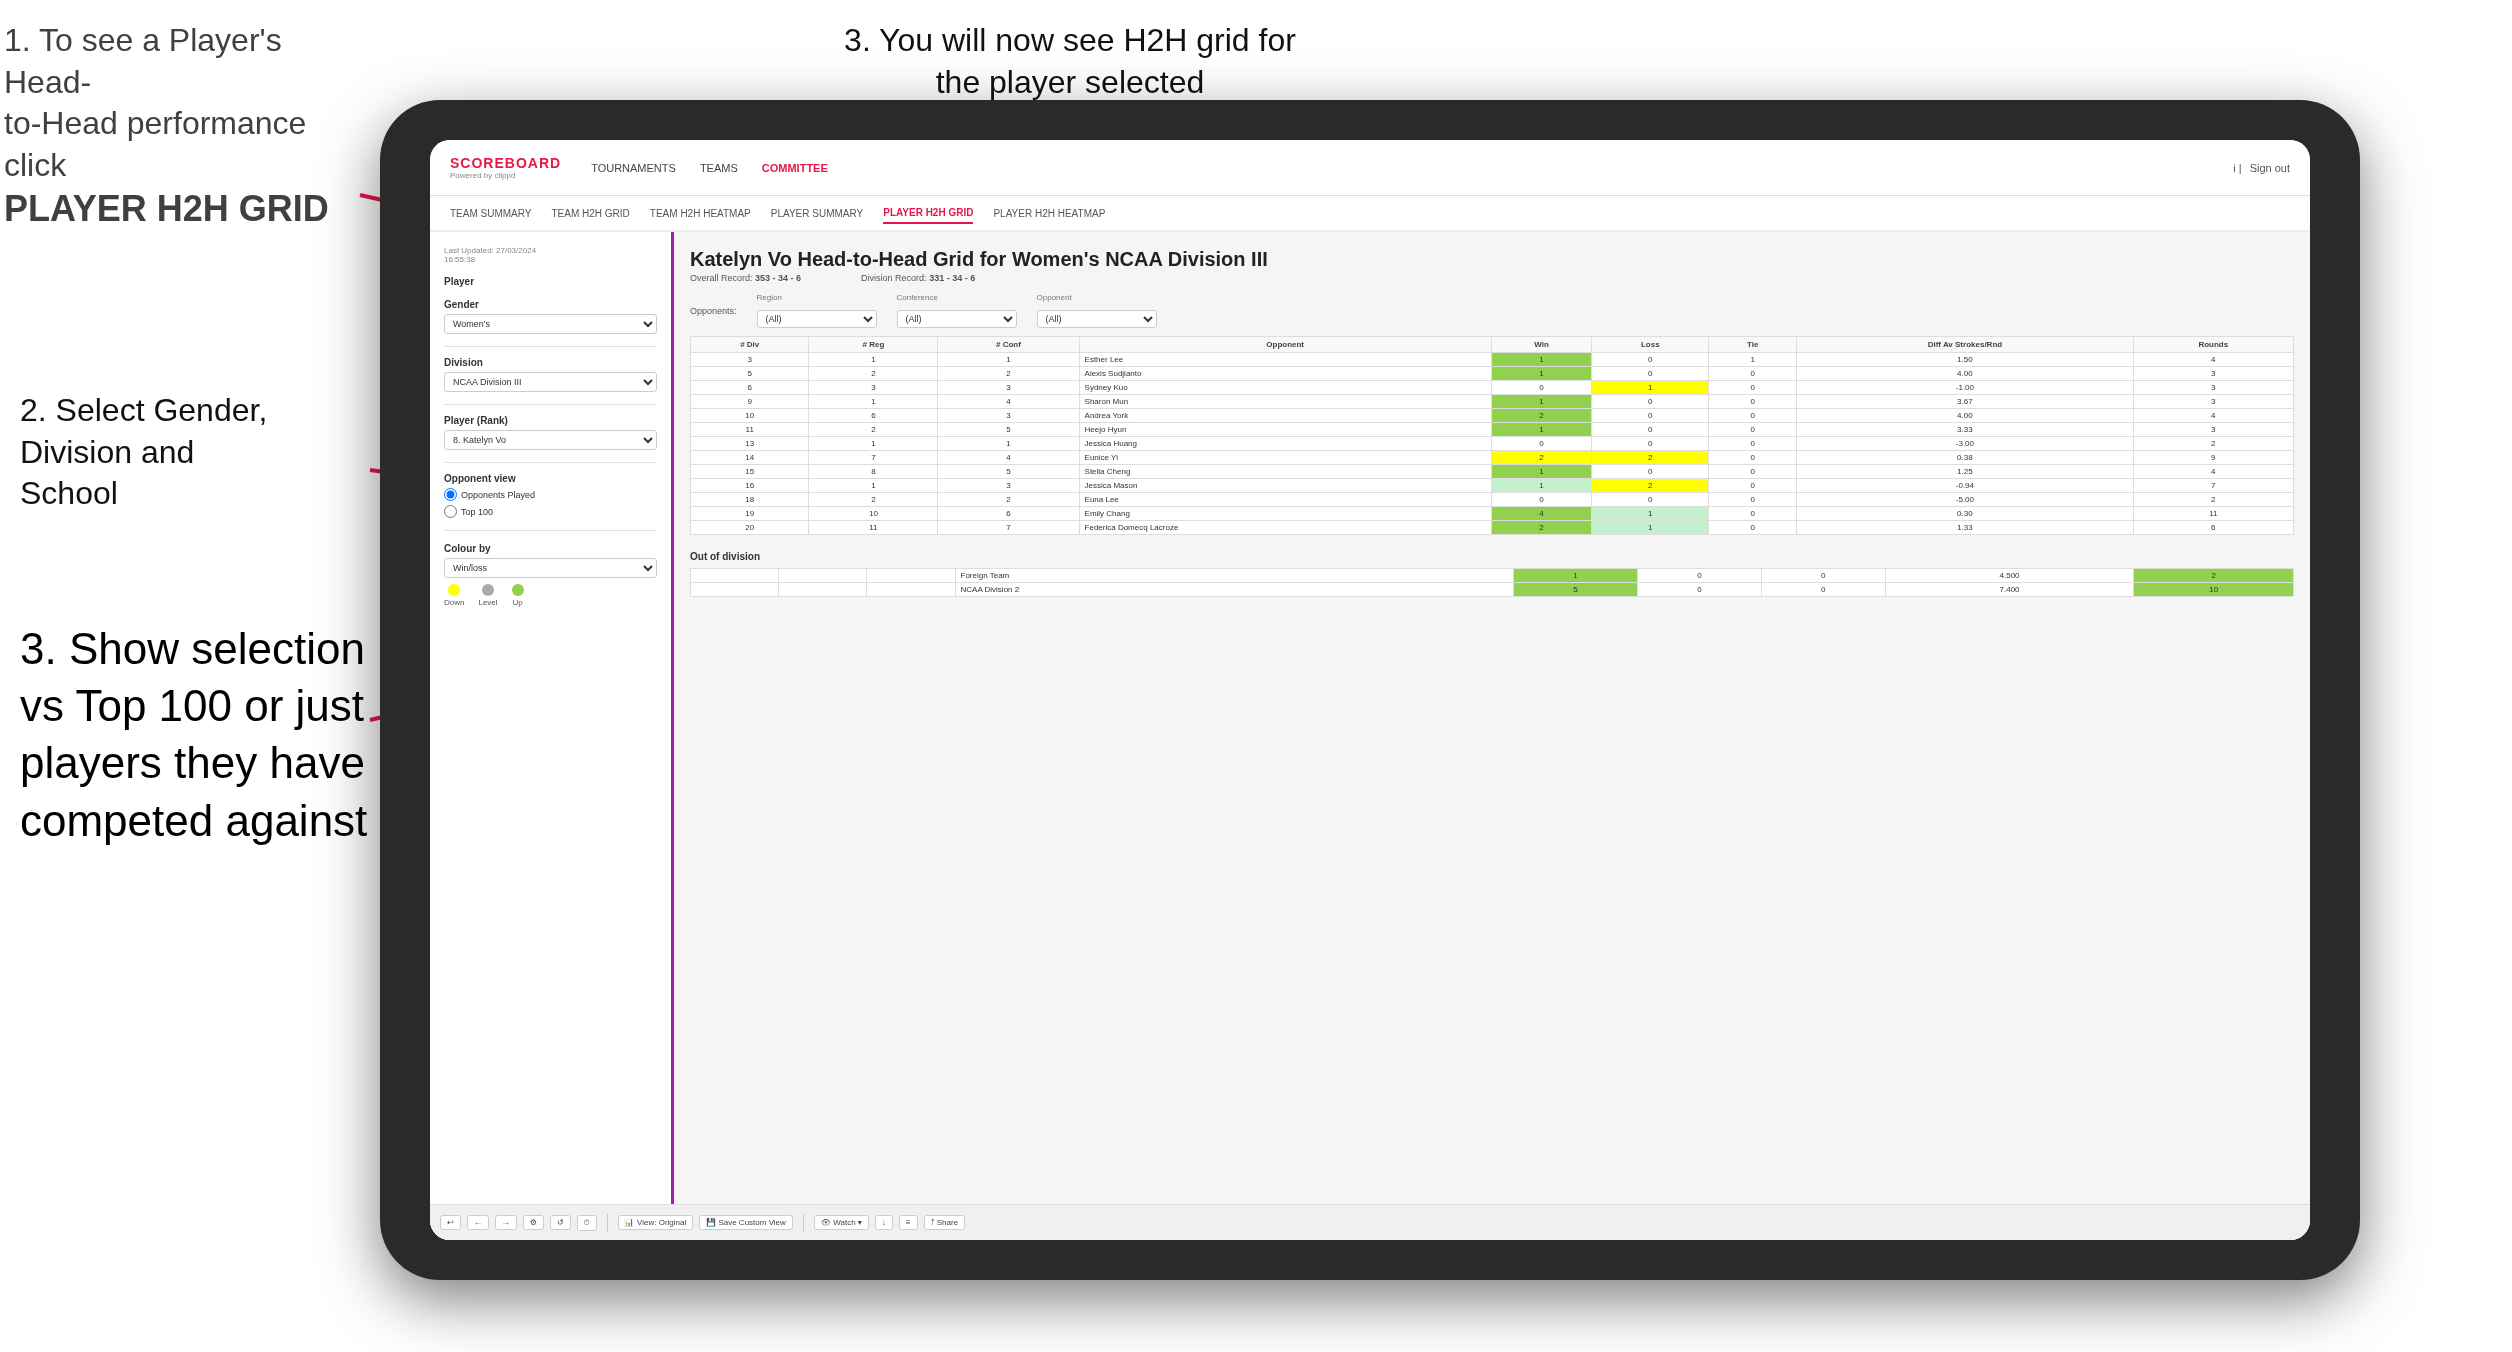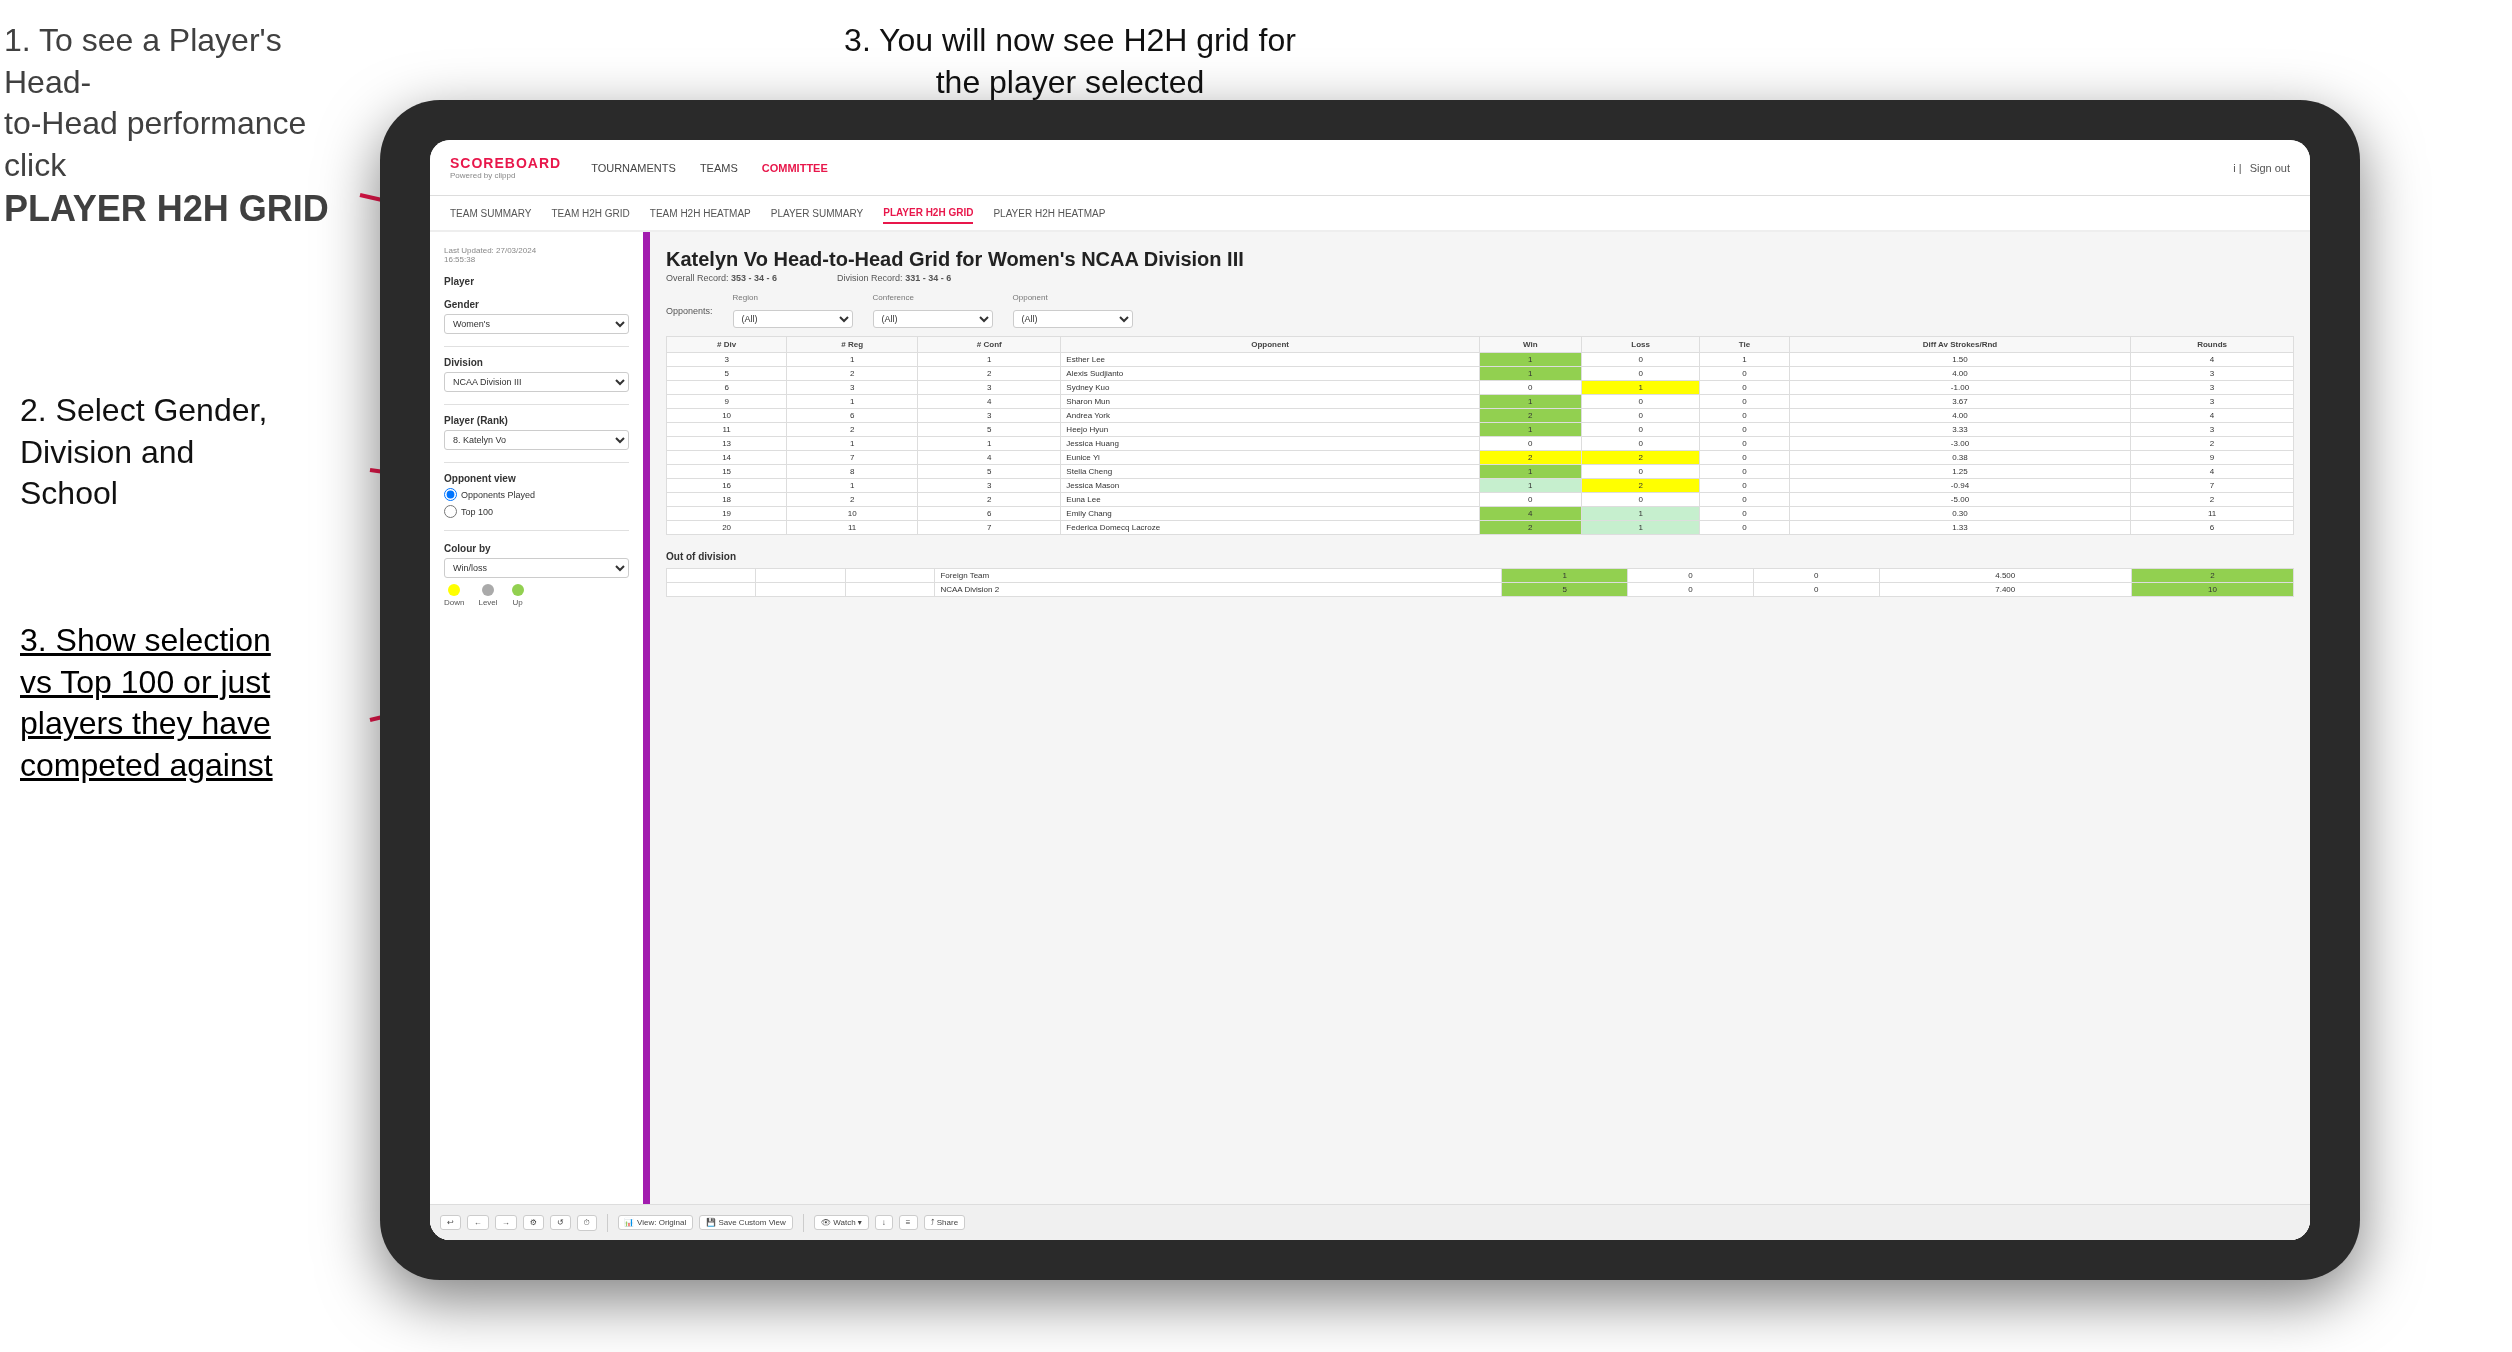--- a/index.html
+++ b/index.html
@@ -140,23 +140,23 @@
 
     
     .main-content {
       display: flex;
       height: calc(100% - 92px);
       background: #f5f5f5;
     }
 
     
     .sidebar {
-      width: 220px;
+      width: 244px;
       background: #fff;
-      border-right: 7px solid #a21caf;
+      border-right: 3px solid #a21caf;
       padding: 14px;
       font-size: 10px;
       flex-shrink: 0;
       overflow-y: auto;
     }
     .sidebar-timestamp {
       font-size: 8px;
       color: #888;
       margin-bottom: 12px;
     }
@@ -358,21 +358,21 @@
 <div class="instruction-top-right">
   <span>3. You will now see H2H grid for the player selected</span>
 </div>
 
 <div class="instruction-mid-left" style="top:390px; left:20px; position:absolute; font-size:32px; line-height:1.3;">
   <span>2. Select Gender,</span><br>
   <span>Division and</span><br>
   <span>School</span>
 </div>
 
-<div style="position:absolute; top:620px; left:20px; width:360px; font-size:32px; line-height:1.3;text-decoration:underline;">
+<div style="position:absolute; top:620px; left:20px; width:360px; font-size:44px; line-height:1.3;">
   <span>3. Show selection</span><br>
   <span>vs Top 100 or just</span><br>
   <span>players they have</span><br>
   <span>competed against</span>
 </div>
 
 <svg class="arrows-layer">
 
   <defs>
     <marker id="arrowhead-red" markerWidth="10" markerHeight="7" refX="10" refY="3.5" orient="auto">

